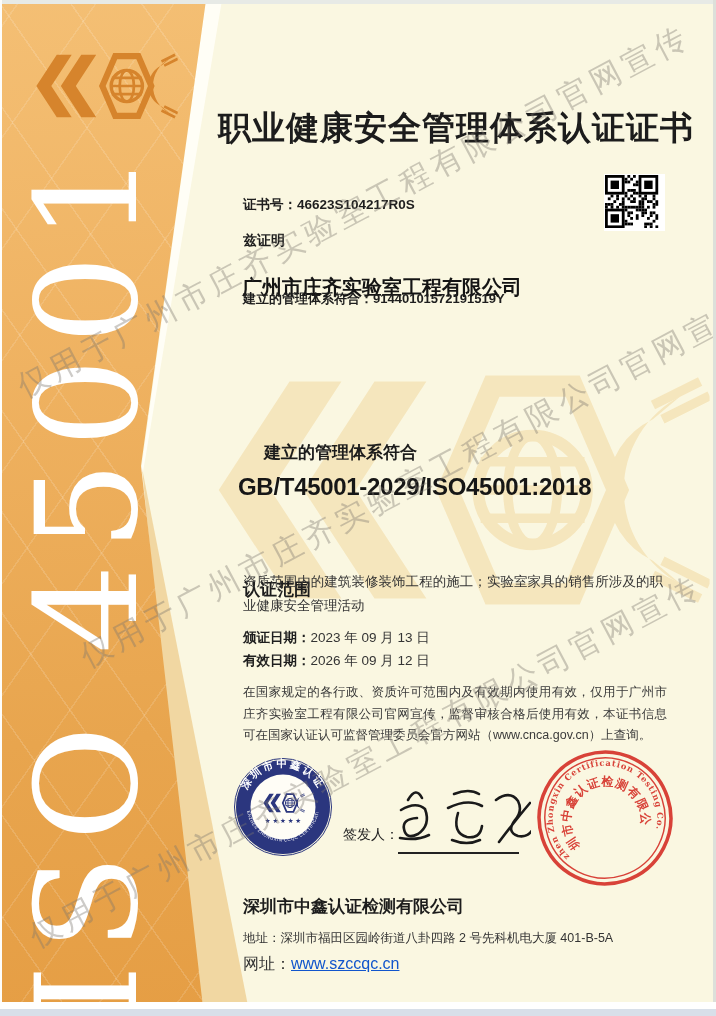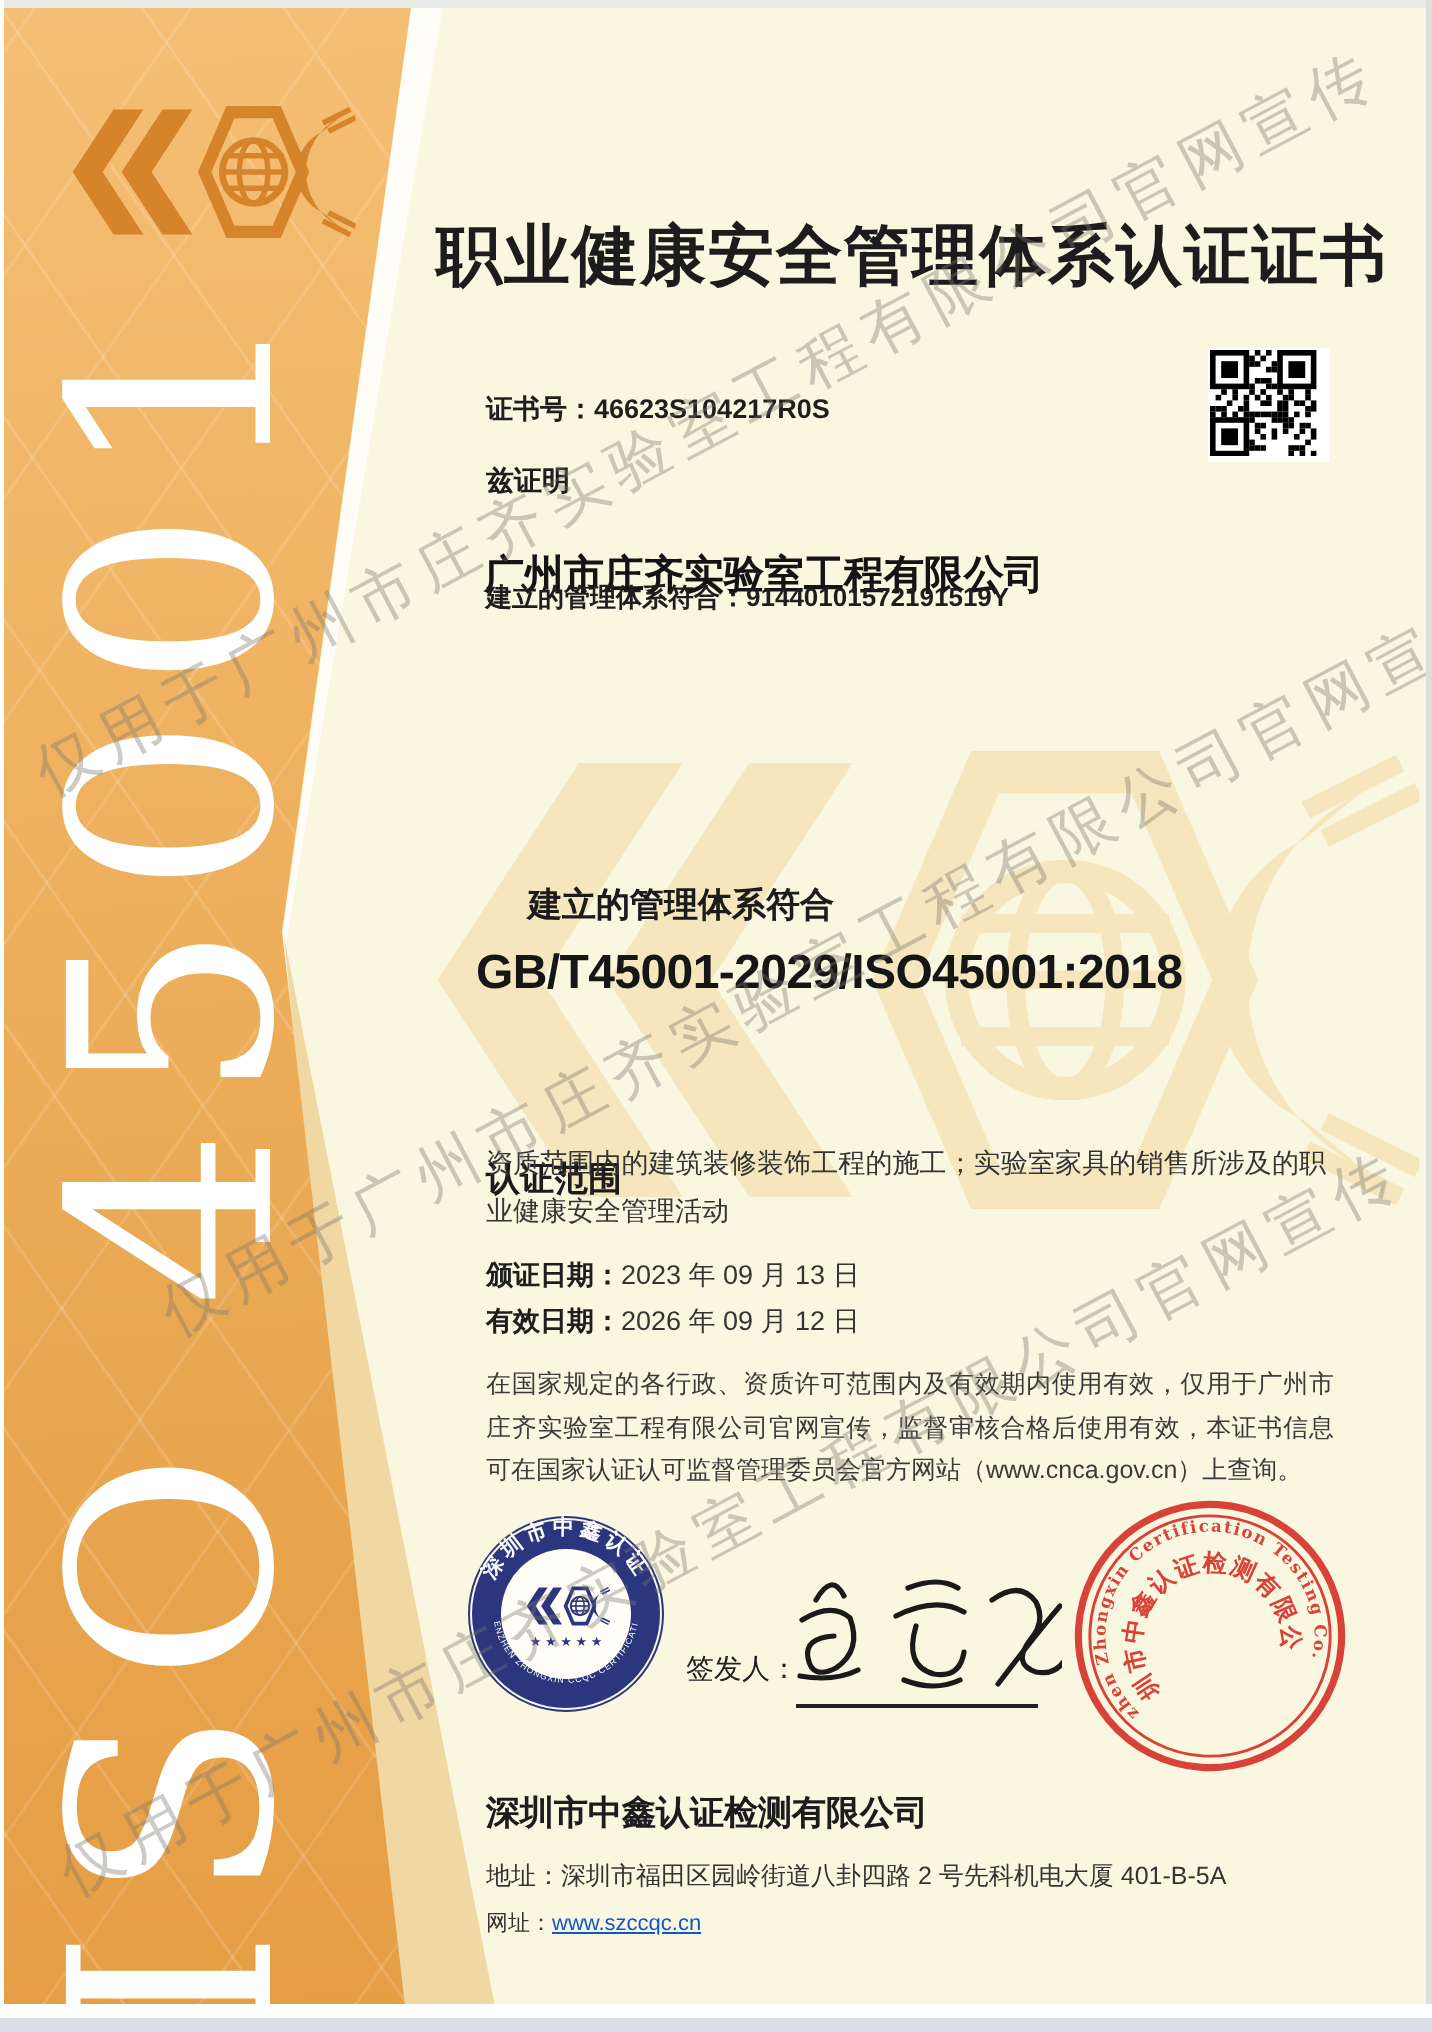--- a/index.html
+++ b/index.html
@@ -60,21 +60,21 @@
   .sys-head{left:243px;top:441px;font-size:17px;font-weight:bold;color:#1c1c1c;margin-left:21px;}
   .standard{left:238px;top:473px;font-size:24px;font-weight:bold;color:#161616;white-space:nowrap;letter-spacing:-0.3px;}
   .scope-head{left:243px;top:537px;font-size:17px;font-weight:bold;color:#1c1c1c;margin-top:41px;}
   .scope-text{left:243px;top:570px;width:420px;font-size:13.5px;line-height:24px;color:#343434;text-align:justify;}
   .dateline1{left:243px;top:629px;font-size:13.5px;color:#343434;}
   .dateline2{left:243px;top:652px;font-size:13.5px;color:#343434;}
   .datelabel{font-weight:bold;color:#1e1e1e;}
   .legal{left:243px;top:682px;width:424px;font-size:12.5px;line-height:21.5px;color:#3a3a3a;text-align:justify;}
   .footer-co{left:243px;top:895px;font-size:17px;font-weight:bold;color:#1c1c1c;}
   .footer-addr{left:243px;top:930px;font-size:12.5px;color:#343434;}
-  .footer-web{left:243px;top:954px;font-size:11px;color:#343434;}
+  .footer-web{left:243px;top:954px;font-size:16px;color:#343434;}
   .weblink{color:#1155cc;text-decoration:underline;}
   .qr{left:604px;top:174px;width:59px;height:55px;background:#fff;padding:1px;}
   
   .stamp-blue{position:absolute;z-index:40;left:233px;top:757px;width:100px;height:100px;}
   .stamp-red{position:absolute;z-index:40;left:535px;top:748px;width:140px;height:140px;opacity:.93;}
   .issuer-label{position:absolute;z-index:41;left:343px;top:826px;font-size:14px;color:#222;}
   .signature{position:absolute;z-index:41;left:396px;top:782px;width:135px;height:66px;}
   .sig-line{position:absolute;z-index:41;left:398px;top:852px;width:121px;height:1.5px;background:#222;}
   
   .wm{

